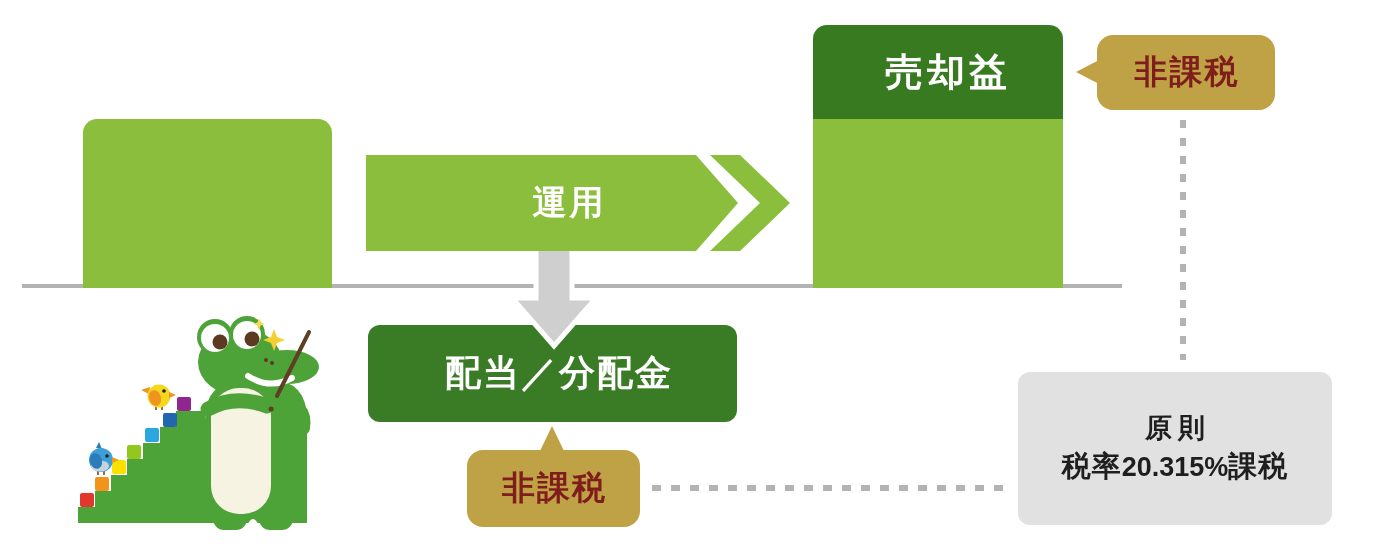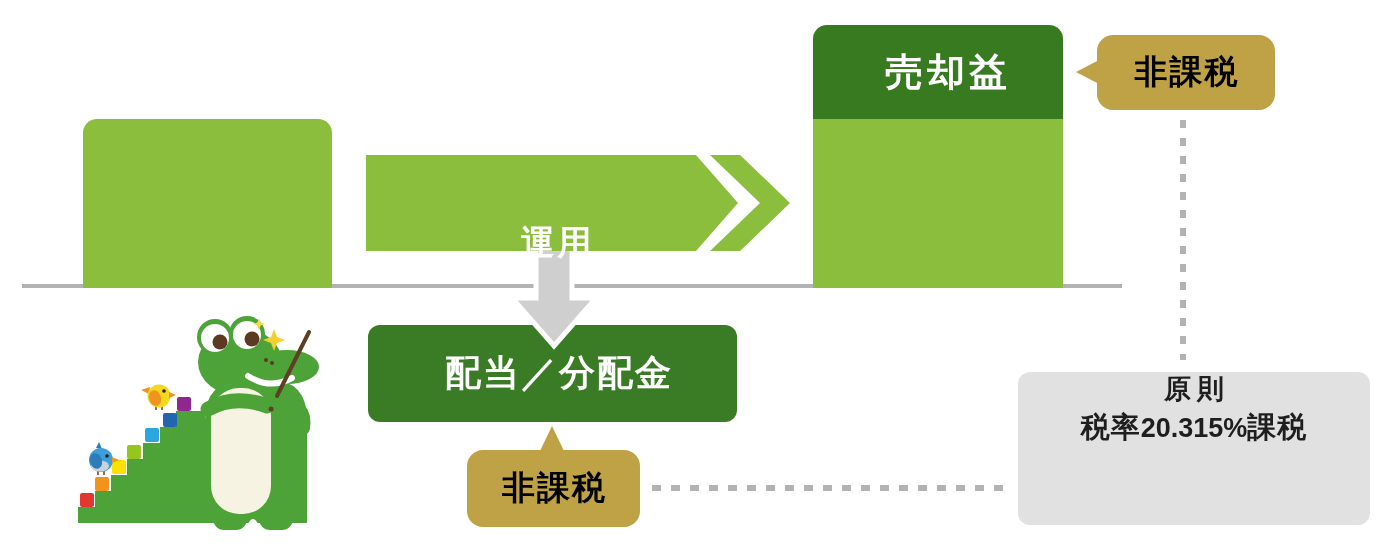--- a/index.html
+++ b/index.html
@@ -23,47 +23,47 @@
   .block-left{left:83px;top:119px;width:249px;height:169px;background:var(--light-green);
               border-radius:14px 14px 0 0;}
 
   .block-right{left:813px;top:25px;width:250px;height:263px;border-radius:14px 14px 0 0;overflow:hidden;}
   .block-right .hdr{height:94px;background:var(--dark-green);display:flex;align-items:center;justify-content:center;
                     color:#fff;font-weight:bold;font-size:38px;letter-spacing:4px;padding-left:20px;box-sizing:border-box;}
   .block-right .bdy{height:169px;background:var(--light-green);}
 
   .flow-arrow{left:366px;top:155px;width:426px;height:96px;}
   .flow-arrow svg{display:block;}
-  .flow-label{left:370px;top:155px;width:372px;height:96px;display:flex;align-items:center;justify-content:center;
-              color:#fff;font-weight:bold;font-size:34px;letter-spacing:3px;padding-left:3px;box-sizing:border-box;margin-top:40px;}
+  .flow-label{left:382px;top:155px;width:372px;height:96px;display:flex;align-items:center;justify-content:center;
+              color:#fff;font-weight:bold;font-size:34px;letter-spacing:3px;padding-left:3px;box-sizing:border-box;}
 
   .down-arrow{left:502px;top:246px;width:104px;height:104px;}
 
   .dividend-box{left:368px;top:325px;width:369px;height:97px;background:var(--box-green);border-radius:12px;
                 display:flex;align-items:center;justify-content:center;color:#fff;font-weight:bold;
                 font-size:36px;letter-spacing:2px;padding-left:13px;box-sizing:border-box;}
 
-  .bubble{background:var(--gold);border-radius:16px;color:#000000;font-weight:bold;font-size:33px;
+  .bubble{background:var(--gold);border-radius:16px;color:#7f1d1d;font-weight:bold;font-size:33px;
           display:flex;align-items:center;justify-content:center;letter-spacing:2px;padding-left:2px;box-sizing:border-box;}
   .bubble-top{left:1097px;top:35px;width:178px;height:75px;}
   .bubble-bottom{left:467px;top:450px;width:173px;height:77px;}
   .tail-left{position:absolute;left:-21px;top:25px;width:0;height:0;
              border-top:12px solid transparent;border-bottom:12px solid transparent;
              border-right:23px solid var(--gold);}
   .tail-up{position:absolute;left:73px;top:-24px;width:0;height:0;
            border-left:12px solid transparent;border-right:12px solid transparent;
            border-bottom:25px solid var(--gold);}
 
   .v-dashes{left:1180px;top:120px;width:6px;height:240px;
             background:repeating-linear-gradient(to bottom,var(--line-gray) 0 8px,transparent 8px 18px);}
   .h-dashes{left:652px;top:485px;width:360px;height:6px;
             background:repeating-linear-gradient(to right,var(--line-gray) 0 9px,transparent 9px 19px);}
 
-  .tax-box{left:1018px;top:372px;width:352px;height:153px;background:var(--gray-box);border-radius:12px;
-           display:flex;flex-direction:column;align-items:center;color:var(--text-dark);}
+  .tax-box{left:1018px;top:372px;width:314px;height:153px;background:var(--gray-box);border-radius:12px;
+           display:flex;flex-direction:column;align-items:center;justify-content:center;color:var(--text-dark);}
   .tax-box .l1{font-weight:bold;font-size:27px;letter-spacing:6px;padding-left:6px;line-height:1.3;}
   .tax-box .l2{font-weight:bold;font-size:29px;letter-spacing:1px;line-height:1.4;display:flex;align-items:baseline;}
   .tax-box .rate{font-size:27px;font-weight:bold;letter-spacing:0;}
 
   .mascot{left:55px;top:310px;width:270px;height:240px;}
 </style>
 </head>
 <body>
 
 <div class="canvas">

